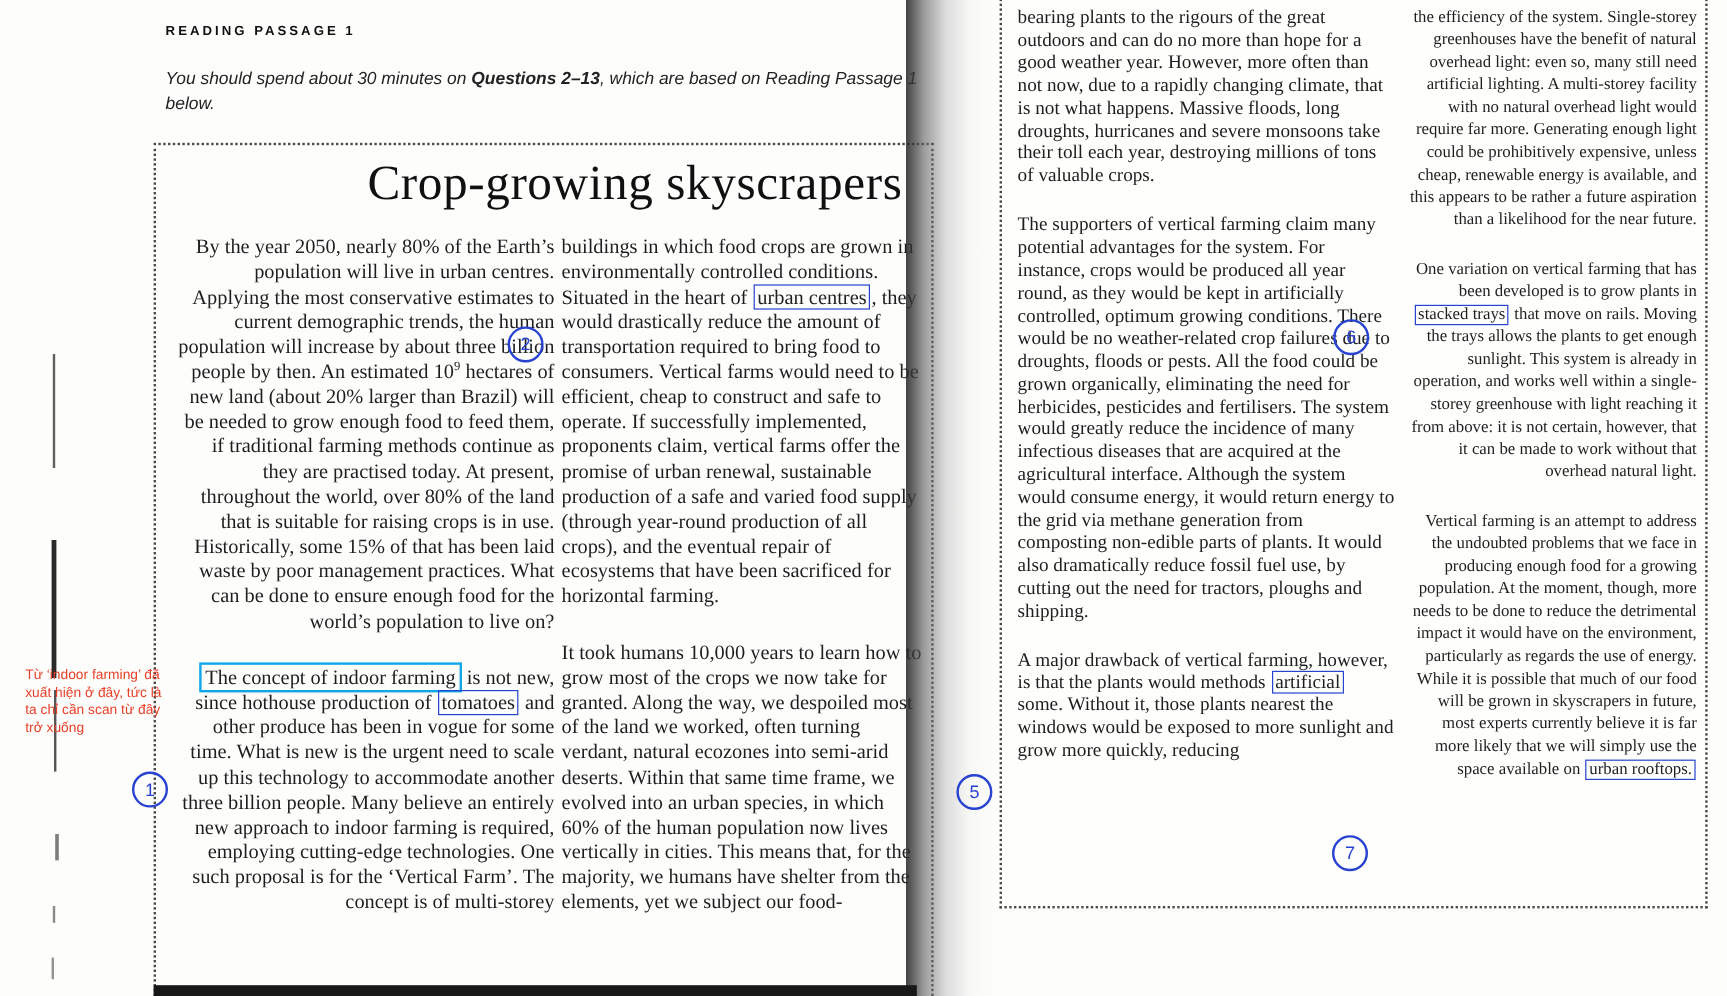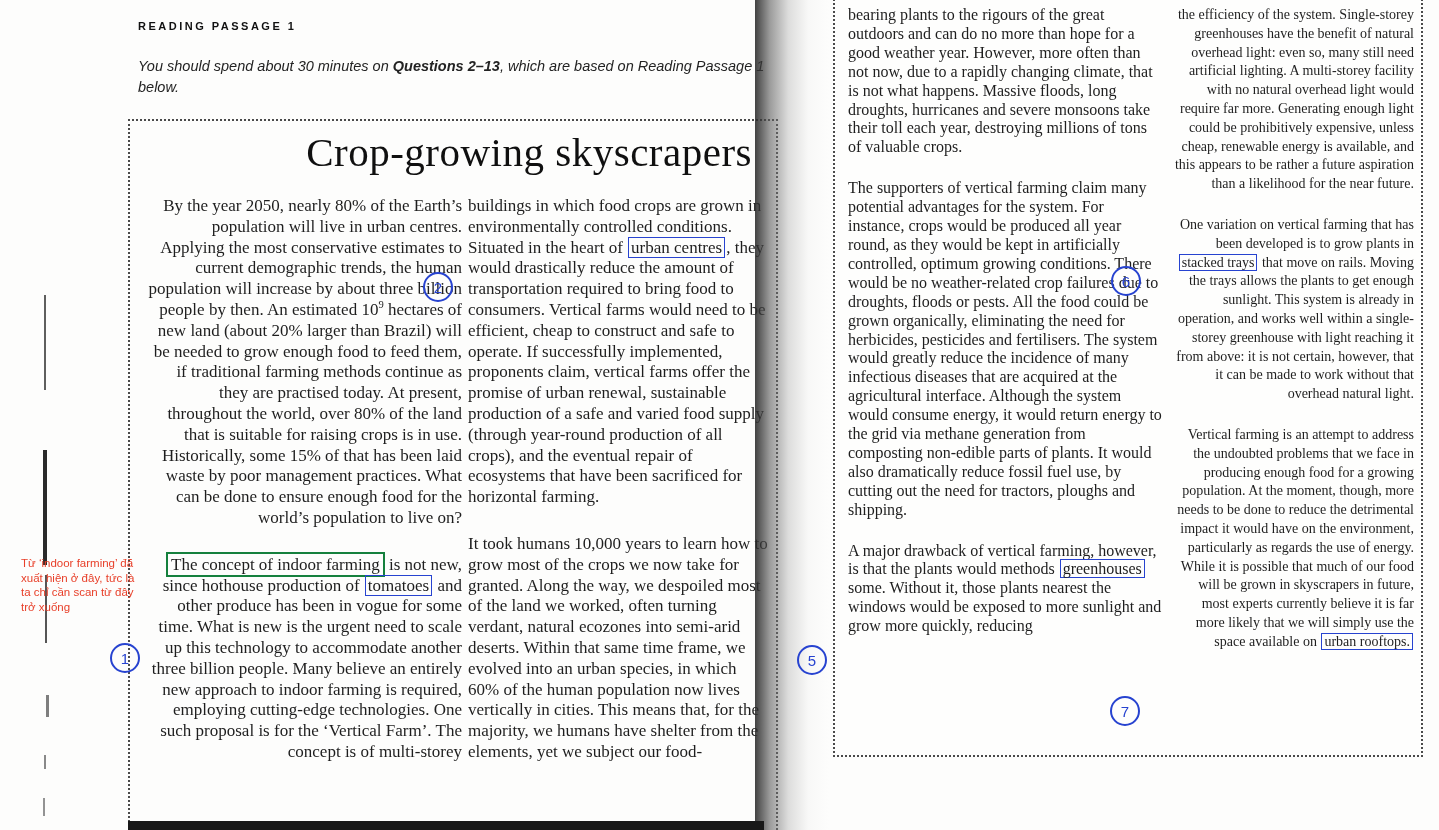--- a/index.html
+++ b/index.html
@@ -47,21 +47,21 @@
   .seg-sup { vertical-align:super; font-size:0.62em; line-height:0; }
   .seg-bu {
     text-decoration-color:#2743d0;
     text-decoration-thickness:1.8px;
     text-underline-offset:3px;
   }
   .seg-bb {
     border:1.8px solid #2743d0; padding:0 2px; margin:0 1px;
   }
   .seg-rb {
-    border:2px solid #15803d; padding:1px 3px;
+    border:2px solid #0ea5e9; padding:1px 3px;
   }
 
   .gutter {
     position:absolute; left:755px; top:0; width:74px; height:830px;
     background:linear-gradient(to right,
       rgba(40,40,40,0.88) 0%, rgba(90,90,90,0.60) 20%,
       rgba(160,160,160,0.35) 45%, rgba(220,220,220,0.15) 72%,
       rgba(255,255,255,0) 100%);
     pointer-events:none;
   }
@@ -105,21 +105,21 @@
     </div>
   <div class="col" id="col2">
       <p><span class="seg-p">buildings in which food crops are grown in environmentally controlled conditions. </span><span class="seg-bu">Situated in the heart of </span><span class="seg-bb">urban centres</span><span class="seg-bu">, they would drastically reduce the amount of transportation required to bring food to consumers.</span><span class="seg-p"> Vertical farms would need to be efficient, cheap to construct and safe to operate. If successfully implemented, proponents claim, vertical farms offer the promise of urban renewal, sustainable production of a safe and varied food supply (through year-round production of all crops), and the eventual repair of ecosystems that have been sacrificed for horizontal farming.</span></p>
       <p><span class="seg-p">It took humans 10,000 years to learn how to grow most of the crops we now take for granted. Along the way, we despoiled most of the land we worked, often turning verdant, natural ecozones into semi-arid deserts. Within that same time frame, we evolved into an urban species, in which 60% of the human population now lives vertically in cities. This means that, for the majority, we humans have shelter from the elements, yet we subject our food-</span></p>
     </div>
 
   <div class="right-box"></div>
   <div class="col" id="col3">
       <p><span class="seg-p">bearing plants to the rigours of the great outdoors and can do no more than hope for a good weather year. However, more often than not now, due to a rapidly changing climate, that is not what happens. Massive floods, long droughts, hurricanes and severe monsoons take their toll each year, destroying millions of tons of valuable crops.</span></p>
       <p><span class="seg-p">The supporters of vertical farming claim many potential advantages for the system. For instance, crops would be produced all year round, as they would be kept in artificially controlled, optimum growing conditions. There would be no weather-related crop failures due to droughts, floods or pests. All the food could be grown organically, eliminating the need for herbicides, pesticides and fertilisers. The system would greatly reduce the incidence of many infectious diseases that are acquired at the agricultural interface. Although the system would consume energy, it would return energy to the grid via methane generation from composting non-edible parts of plants. It would also dramatically reduce fossil fuel use, by cutting out the need for tractors, ploughs and shipping.</span></p>
-      <p><span class="seg-bu">A major drawback of vertical farming, however, is that the plants would methods </span><span class="seg-bb">greenhouses</span><span class="seg-bu"> some.</span><span class="seg-p"> Without it, those plants nearest the windows would be exposed to more sunlight and grow more quickly, reducing</span></p>
+      <p><span class="seg-bu">A major drawback of vertical farming, however, is that the plants would methods </span><span class="seg-bb">artificial</span><span class="seg-bu"> some.</span><span class="seg-p"> Without it, those plants nearest the windows would be exposed to more sunlight and grow more quickly, reducing</span></p>
     </div>
   <div class="col" id="col4">
       <p><span class="seg-p">the efficiency of the system. Single-storey greenhouses have the benefit of natural overhead light: even so, many still need artificial lighting. A multi-storey facility with no natural overhead light would require far more. Generating enough light could be prohibitively expensive, unless cheap, renewable energy is available, and this appears to be rather a future aspiration than a likelihood for the near future.</span></p>
       <p><span class="seg-bu">One variation on vertical farming that has been developed is to grow plants in </span><span class="seg-bb">stacked trays</span><span class="seg-bu"> that move on rails.</span><span class="seg-p"> Moving the trays allows the plants to get enough sunlight. This system is already in operation, and works well within a single-storey greenhouse with light reaching it from above: it is not certain, however, that it can be made to work without that overhead natural light.</span></p>
       <p><span class="seg-p">Vertical farming is an attempt to address the undoubted problems that we face in producing enough food for a growing population. At the moment, though, more needs to be done to reduce the detrimental impact it would have on the environment, particularly as regards the use of energy. While it is possible that much of our food will be grown in skyscrapers in future, most experts </span><span class="seg-bu">currently believe it is far more likely that we will simply use the space available on </span><span class="seg-bb">urban rooftops.</span></p>
     </div>
 
   <div class="gutter"></div>
 
   <div class="bottom-bar"></div>

